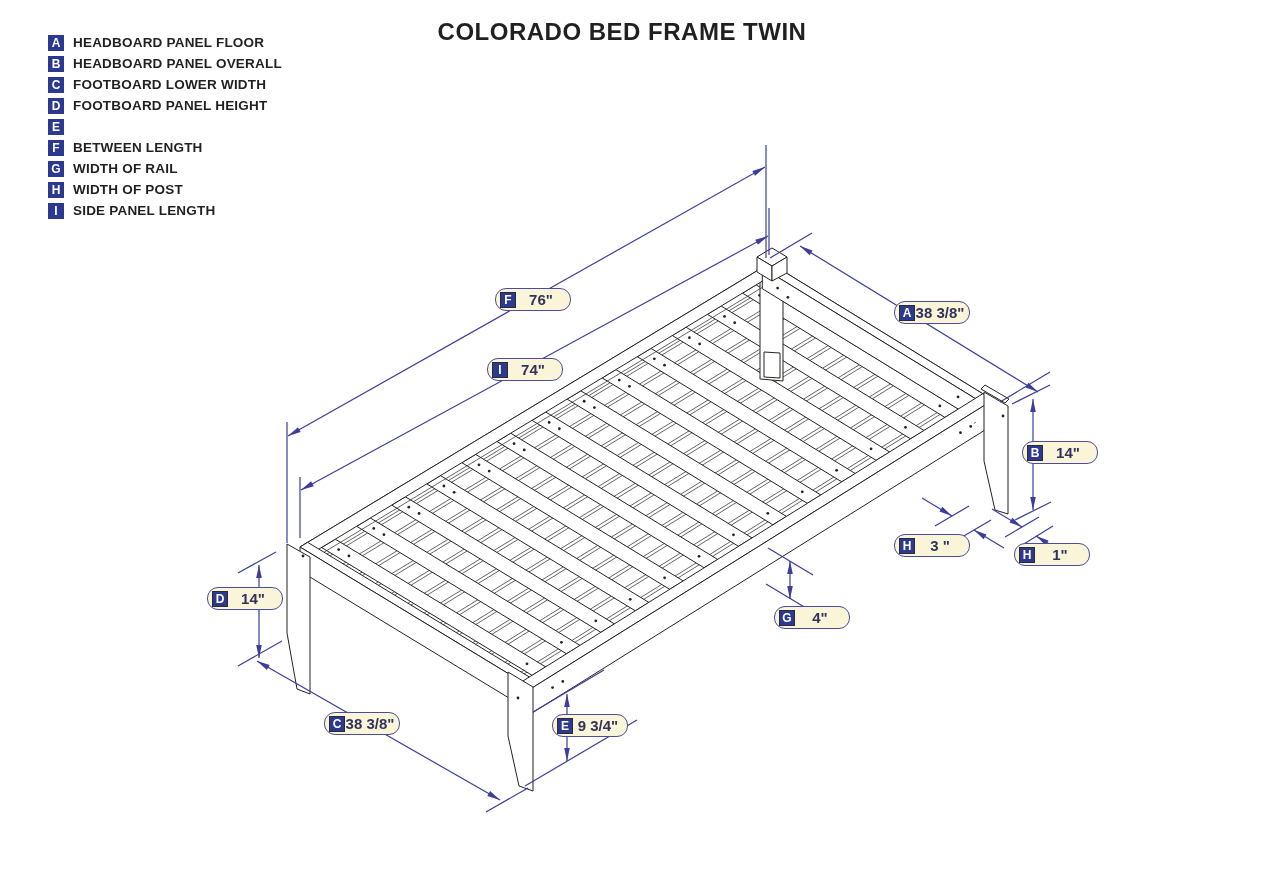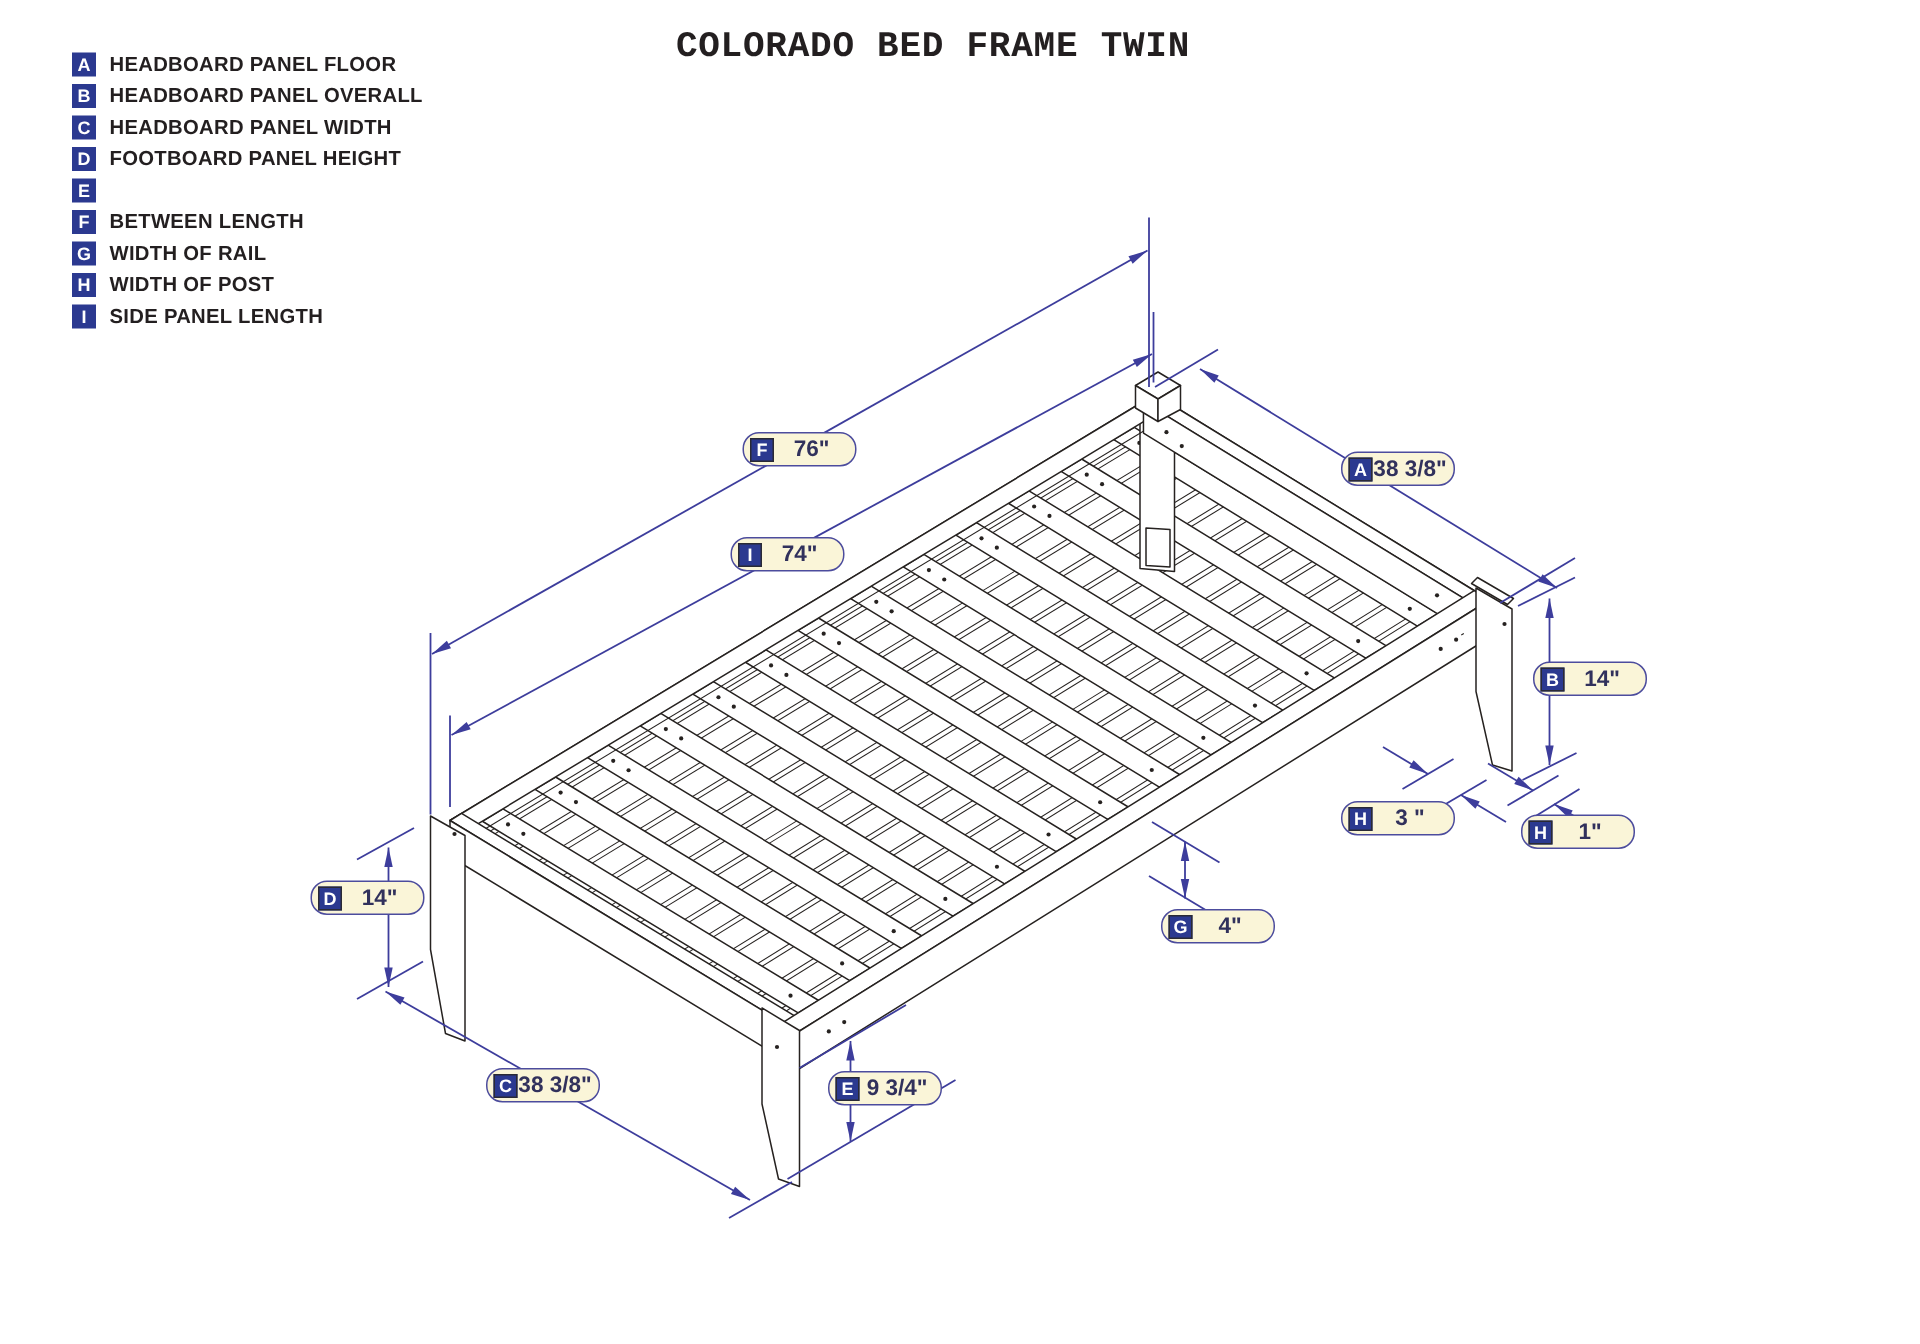--- a/index.html
+++ b/index.html
@@ -1,20 +1,20 @@
 <!DOCTYPE html>
 <html><head>
 <meta charset="utf-8">
 <style>
   html,body{margin:0;padding:0;background:#ffffff;}
   #stage{position:relative;width:1280px;height:896px;background:#fff;overflow:hidden;
          font-family:"Liberation Sans", sans-serif;}
   
   .title{position:absolute;left:0;top:18px;width:1244px;text-align:center;
-         font-size:24px;font-weight:bold;color:#231f20;letter-spacing:.5px;font-family:Liberation Mono, monospace;}
+         font-size:24px;font-weight:bold;color:#231f20;letter-spacing:.5px;}
   
   .legend{position:absolute;left:48px;top:32px;}
   .legend-row{display:flex;align-items:center;height:21px;}
   .chip{display:inline-flex;align-items:center;justify-content:center;
         width:16px;height:16px;background:#2b3990;color:#ffffff;
         font-size:12px;font-weight:bold;flex:0 0 16px;}
   .legend-row .chip{margin-right:9px;}
   .legend-text{font-size:13.5px;font-weight:bold;color:#231f20;letter-spacing:.2px;white-space:nowrap;}
   
   .dim{position:absolute;display:flex;align-items:center;gap:0;
@@ -203,21 +203,21 @@
     <div class="legend-row">
       <span class="chip">A</span>
       <span class="legend-text">HEADBOARD PANEL FLOOR</span>
     </div>
     <div class="legend-row">
       <span class="chip">B</span>
       <span class="legend-text">HEADBOARD PANEL OVERALL</span>
     </div>
     <div class="legend-row">
       <span class="chip">C</span>
-      <span class="legend-text">HEADBOARD PANEL WIDTH</span>
+      <span class="legend-text">FOOTBOARD LOWER WIDTH</span>
     </div>
     <div class="legend-row">
       <span class="chip">D</span>
       <span class="legend-text">FOOTBOARD PANEL HEIGHT</span>
     </div>
     <div class="legend-row">
       <span class="chip">E</span>
     </div>
     <div class="legend-row">
       <span class="chip">F</span>

